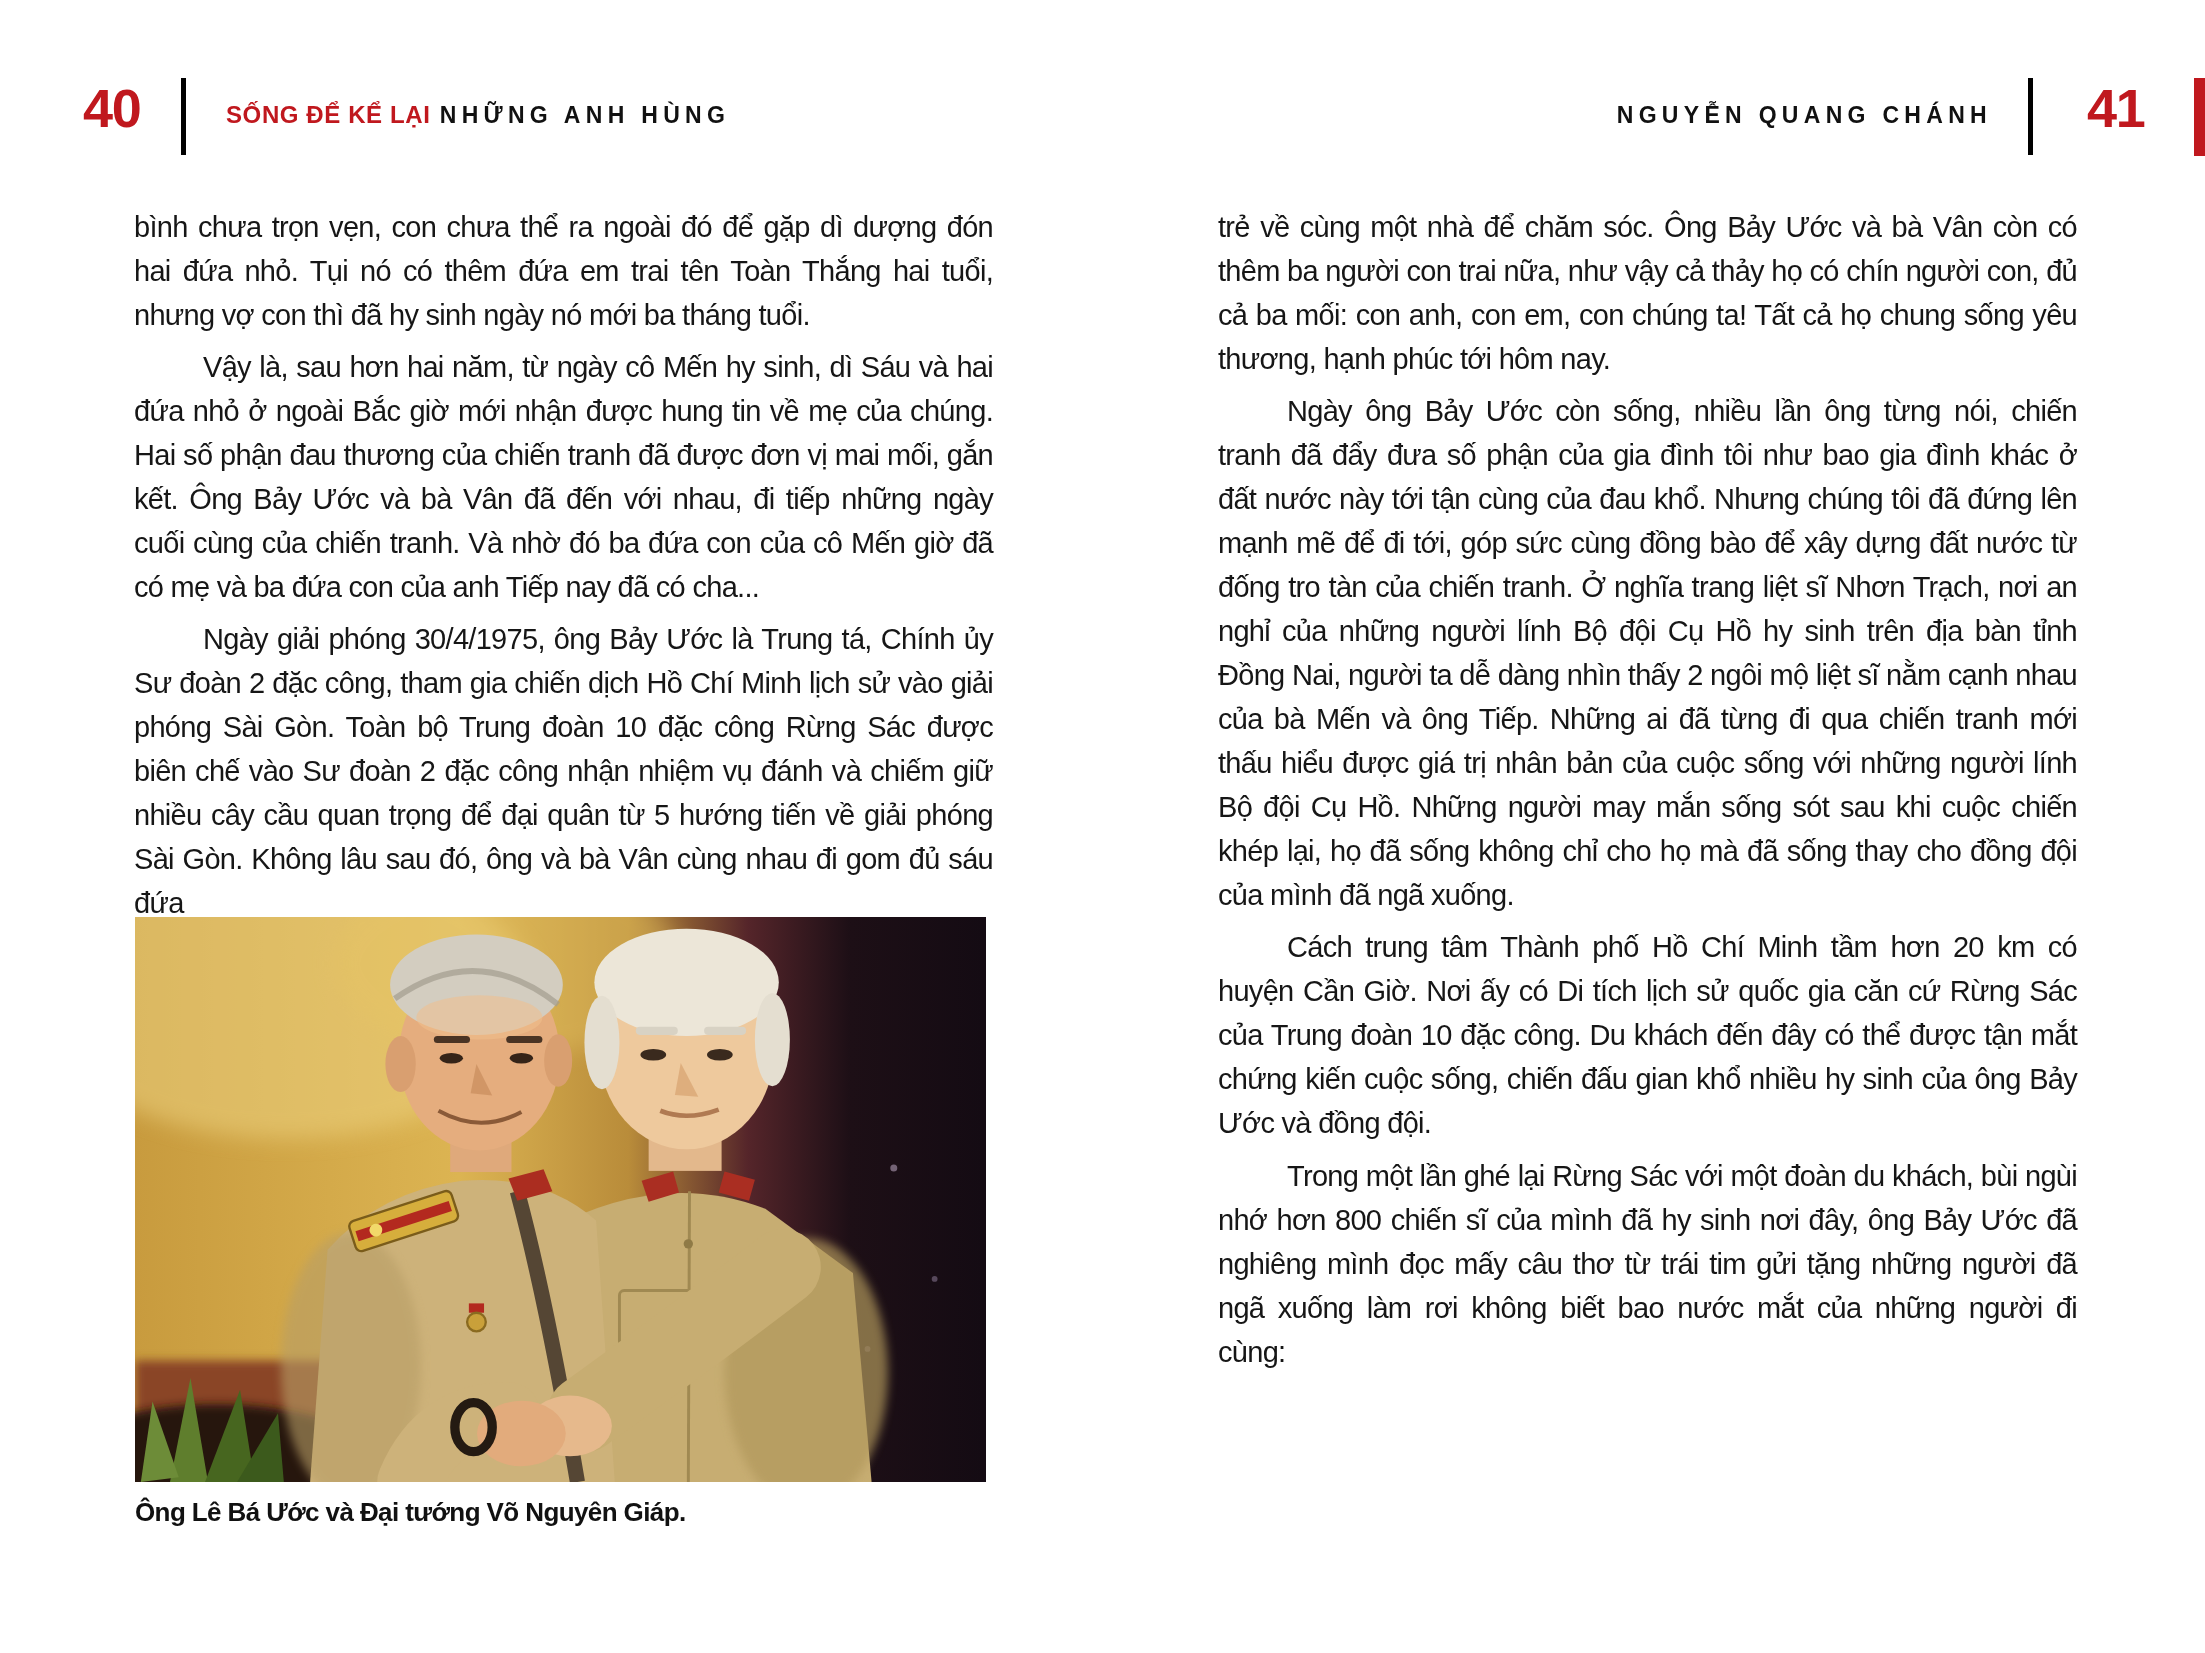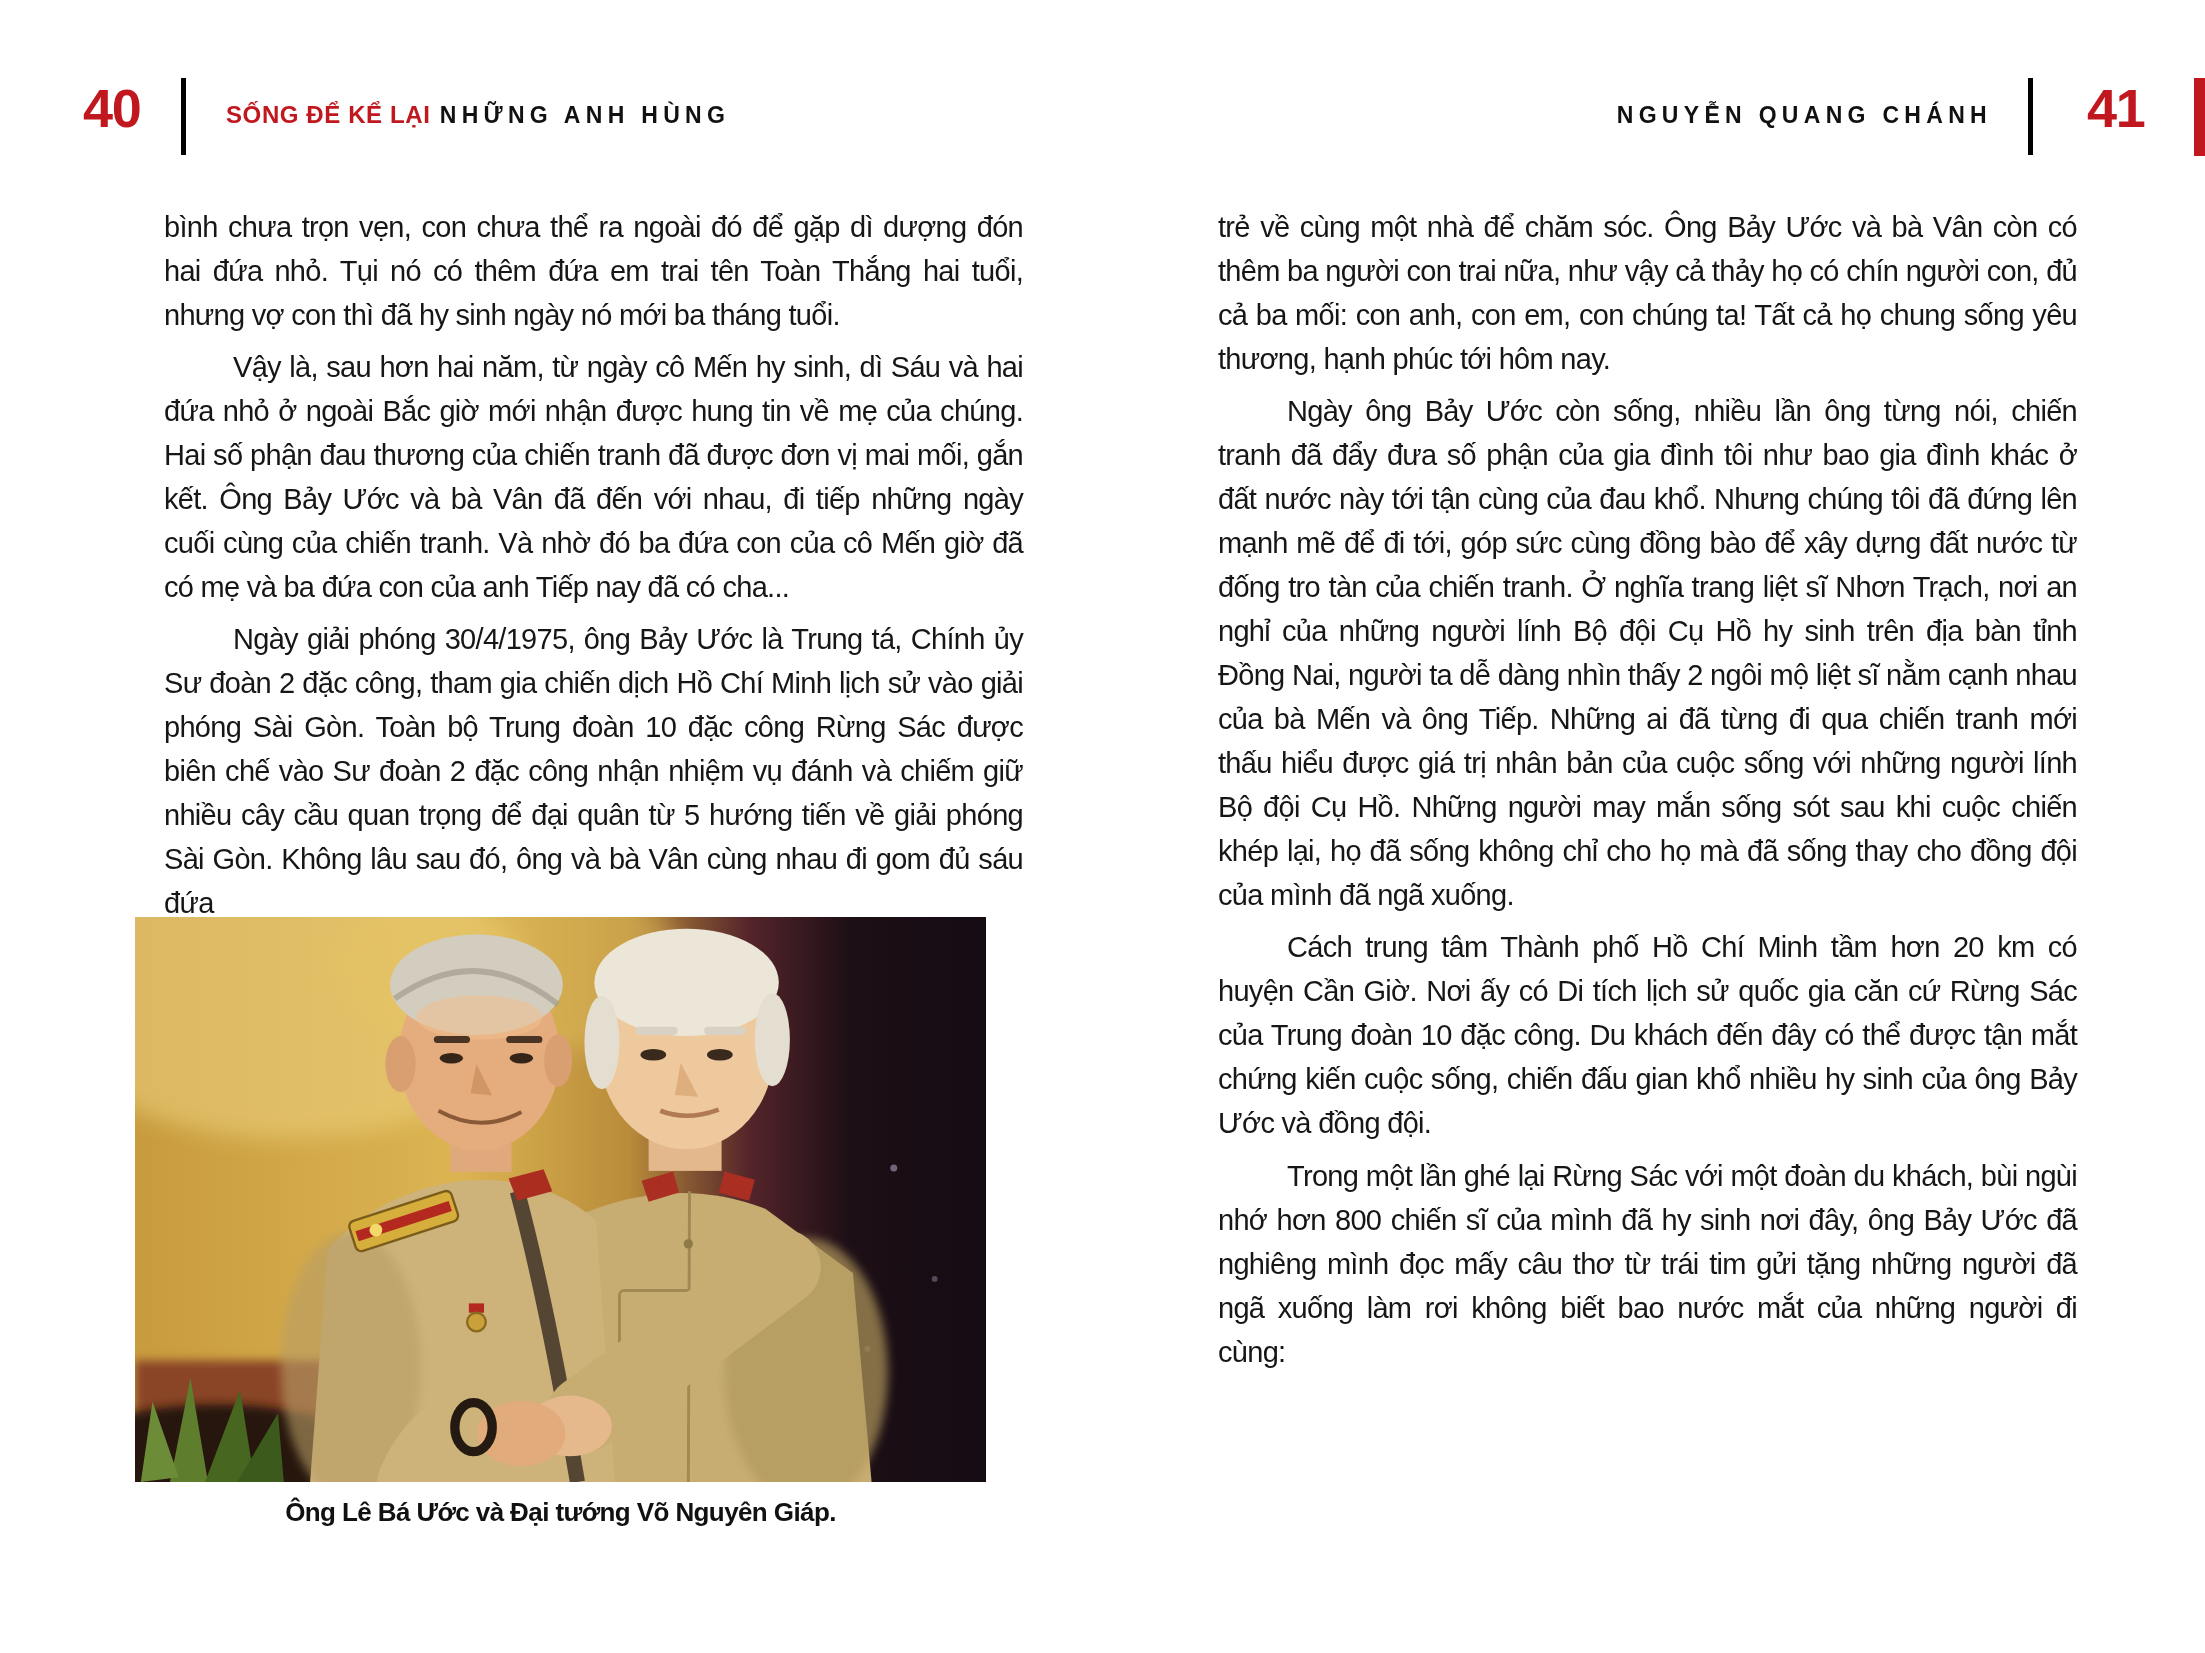--- a/index.html
+++ b/index.html
@@ -28,30 +28,30 @@
     font-size:23px;font-weight:700;color:#111;letter-spacing:5.3px;
   }
   .edge-tab{position:absolute;top:78px;left:2194px;width:11.7px;height:78px;background:#c0181e;}
 
   
   .col{
     position:absolute;top:205px;width:859px;
     font-size:29px;line-height:44px;letter-spacing:-0.7px;
     text-align:justify;color:#161616;
   }
-  #col-left{left:134px;margin-left:30px;}
+  #col-left{left:134px;}
   #col-right{left:1218px;}
   .col p{margin:0 0 8.2px 0;}
   .col p.indent{text-indent:69px;}
 
   
   figure.photo{position:absolute;left:135px;top:917px;width:851px;margin:0;}
   figure.photo svg{display:block;width:851px;height:565px;}
   figure.photo figcaption{
-    margin-top:15px;font-size:26px;font-weight:600;letter-spacing:-0.6px;color:#111;text-align:center;
+    margin-top:15px;font-size:26px;font-weight:600;letter-spacing:-0.6px;color:#111;
   }
 </style>
 </head>
 <body>
 
 <div class="spread">
 
   <div class="pagenum" id="pagenum-left">40</div>
   <div class="head-bar" id="head-bar-left"></div>
   <div class="running-title">

